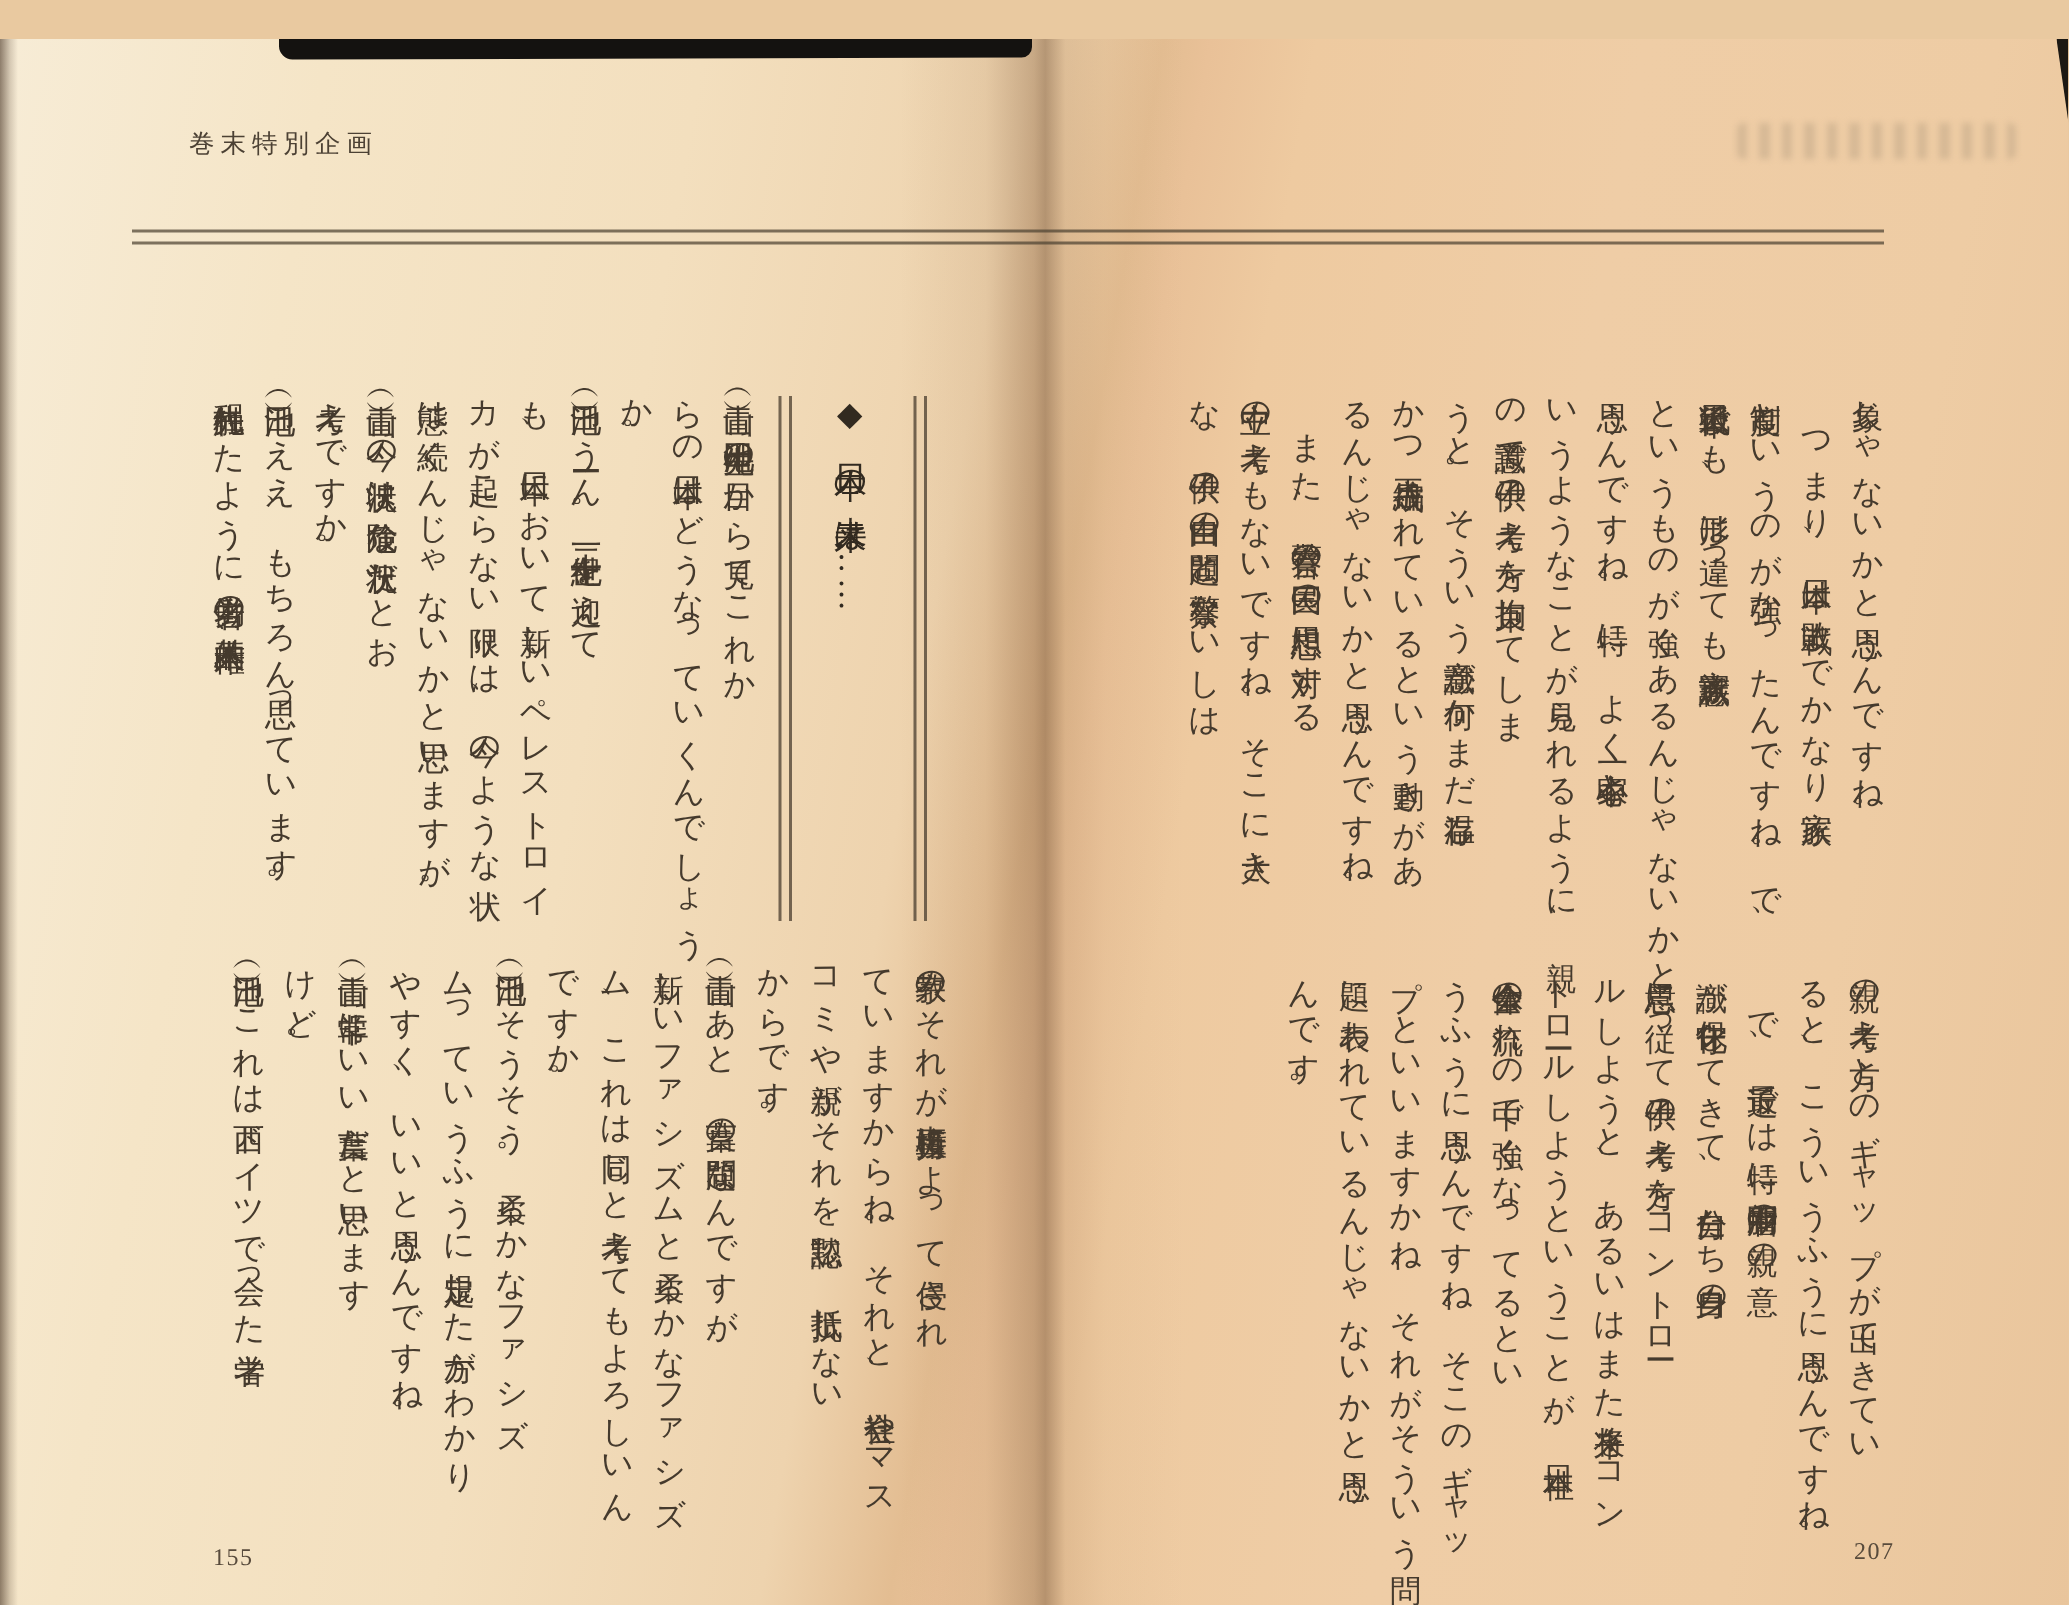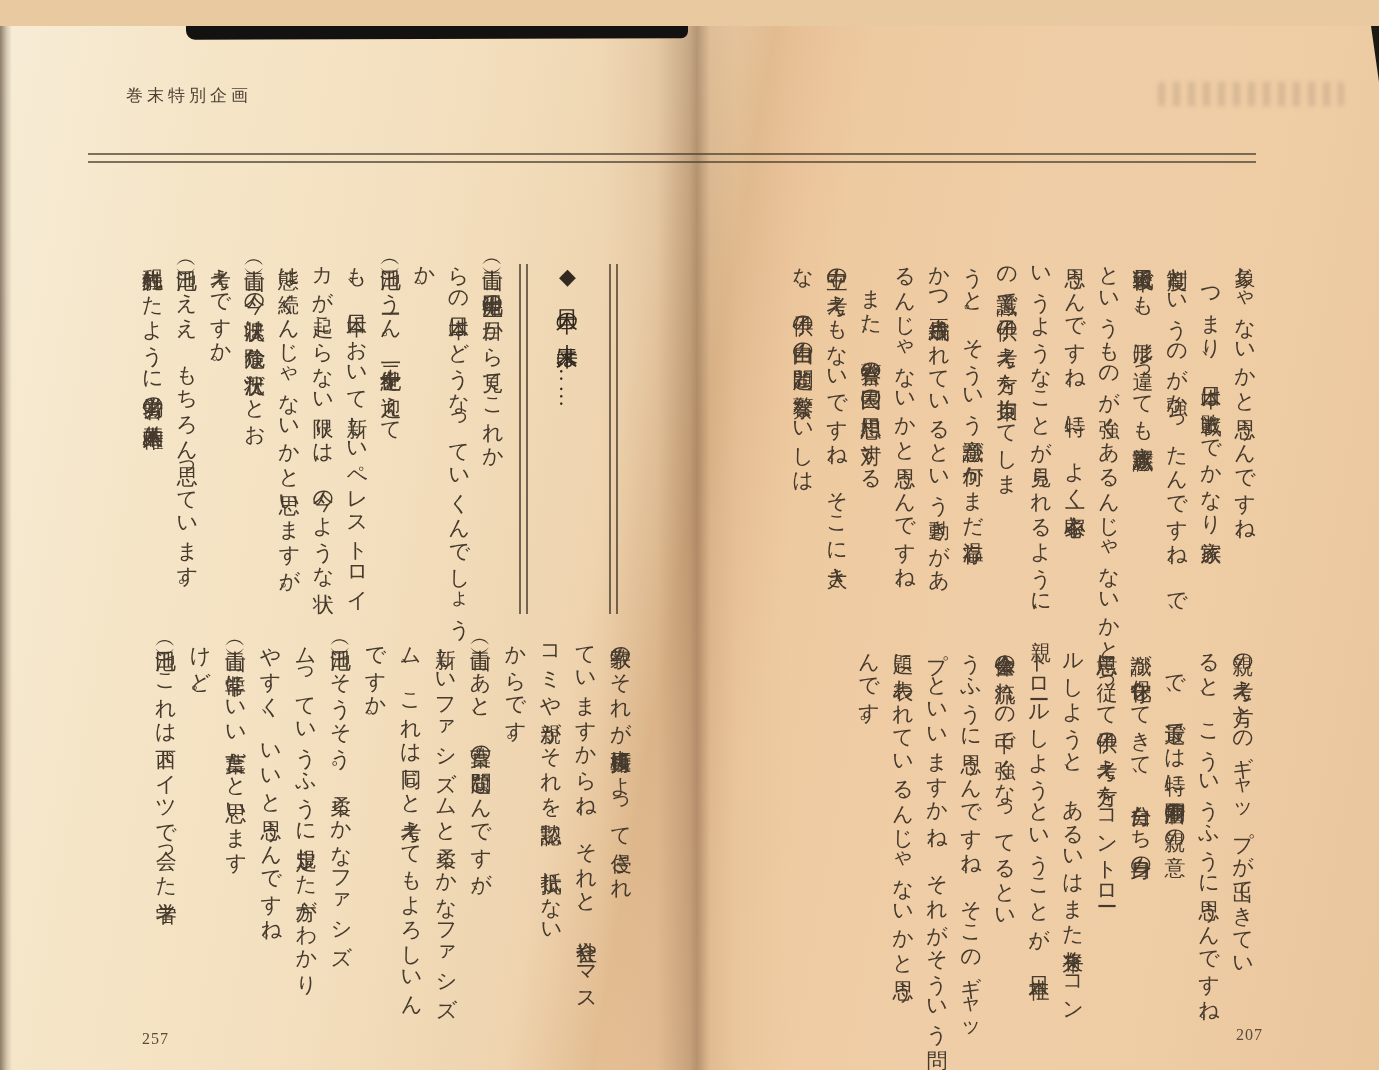--- a/index.html
+++ b/index.html
@@ -156,15 +156,15 @@
       <div class="tline">新しいファシズムと柔らかなファシズ</div>
       <div class="tline">ム、これは同じと考えてもよろしいん</div>
       <div class="tline">ですか。</div>
       <div class="tline">（池田）　そうそう。柔らかなファシズ</div>
       <div class="tline">ムっていうふうに規定した方がわかり</div>
       <div class="tline">やすく、いいと思うんですね。</div>
       <div class="tline">（青山）　非常にいい言葉だと思います</div>
       <div class="tline">けど。</div>
       <div class="tline">（池田）　これは西ドイツで会った学者</div>
     </div>
-  <div id="pagenum-left" class="pagenum">257</div>
+  <div id="pagenum-left" class="pagenum">155</div>
 
 </div>
 
 </body></html>

